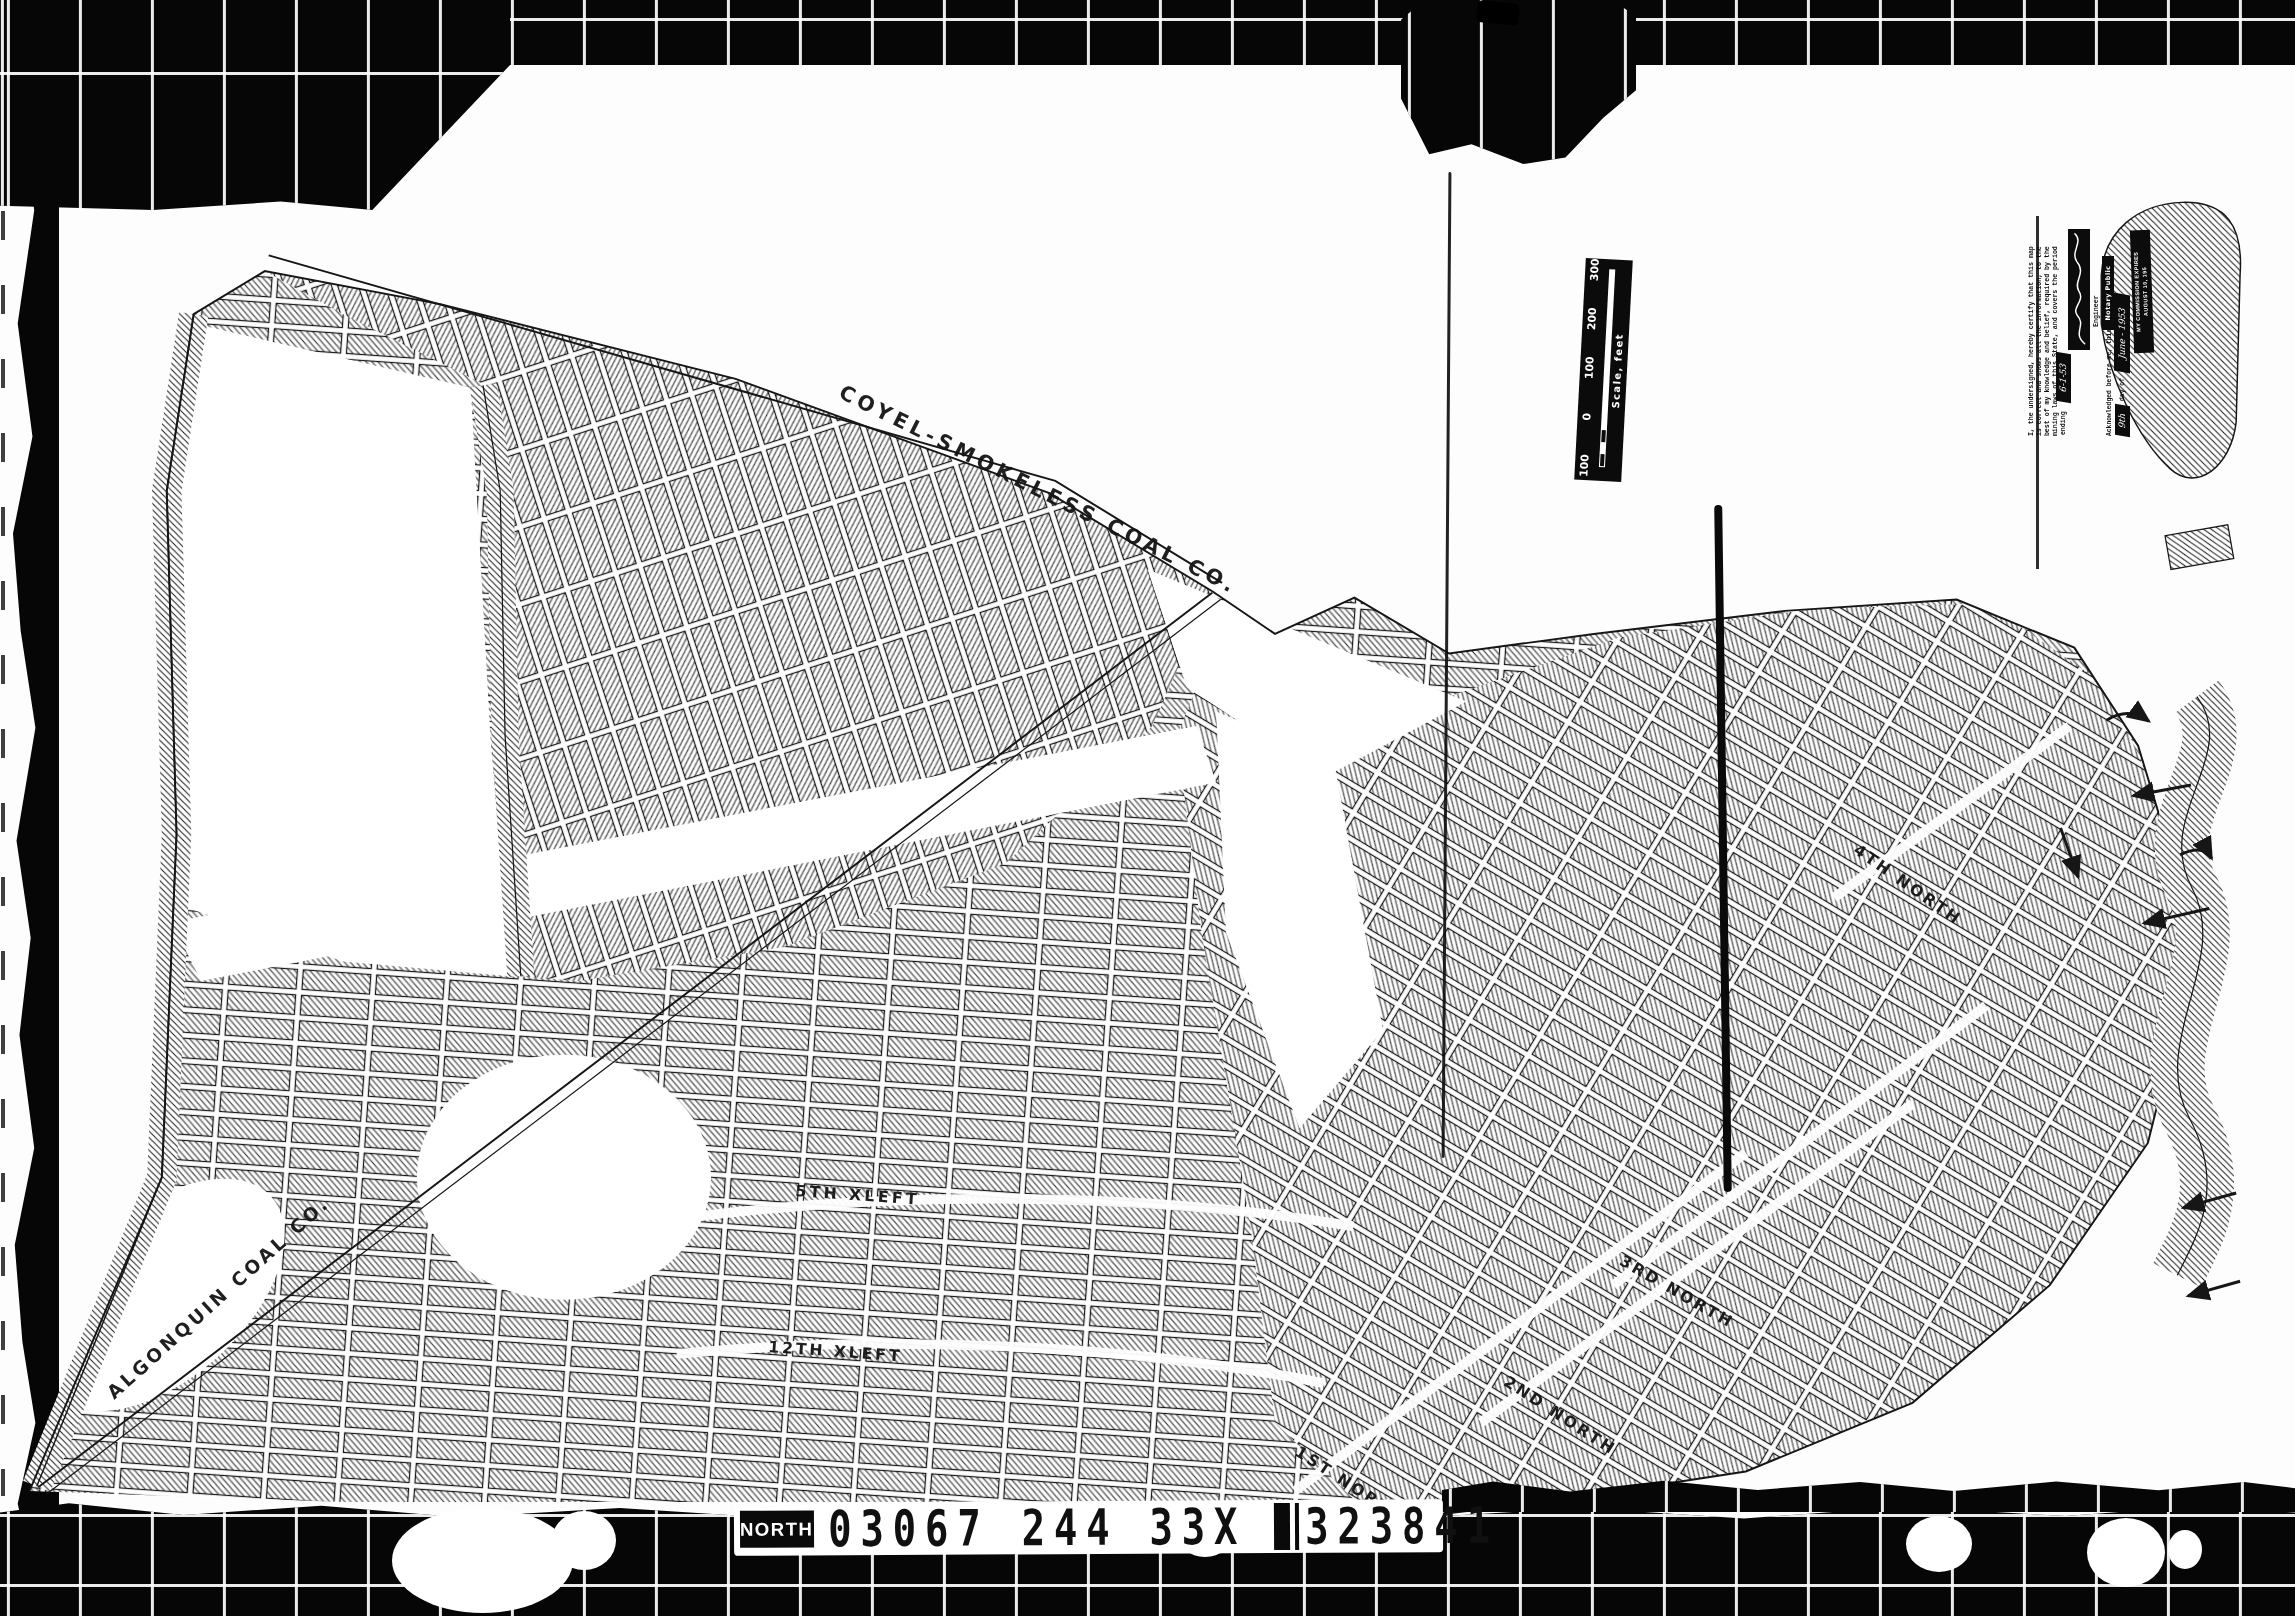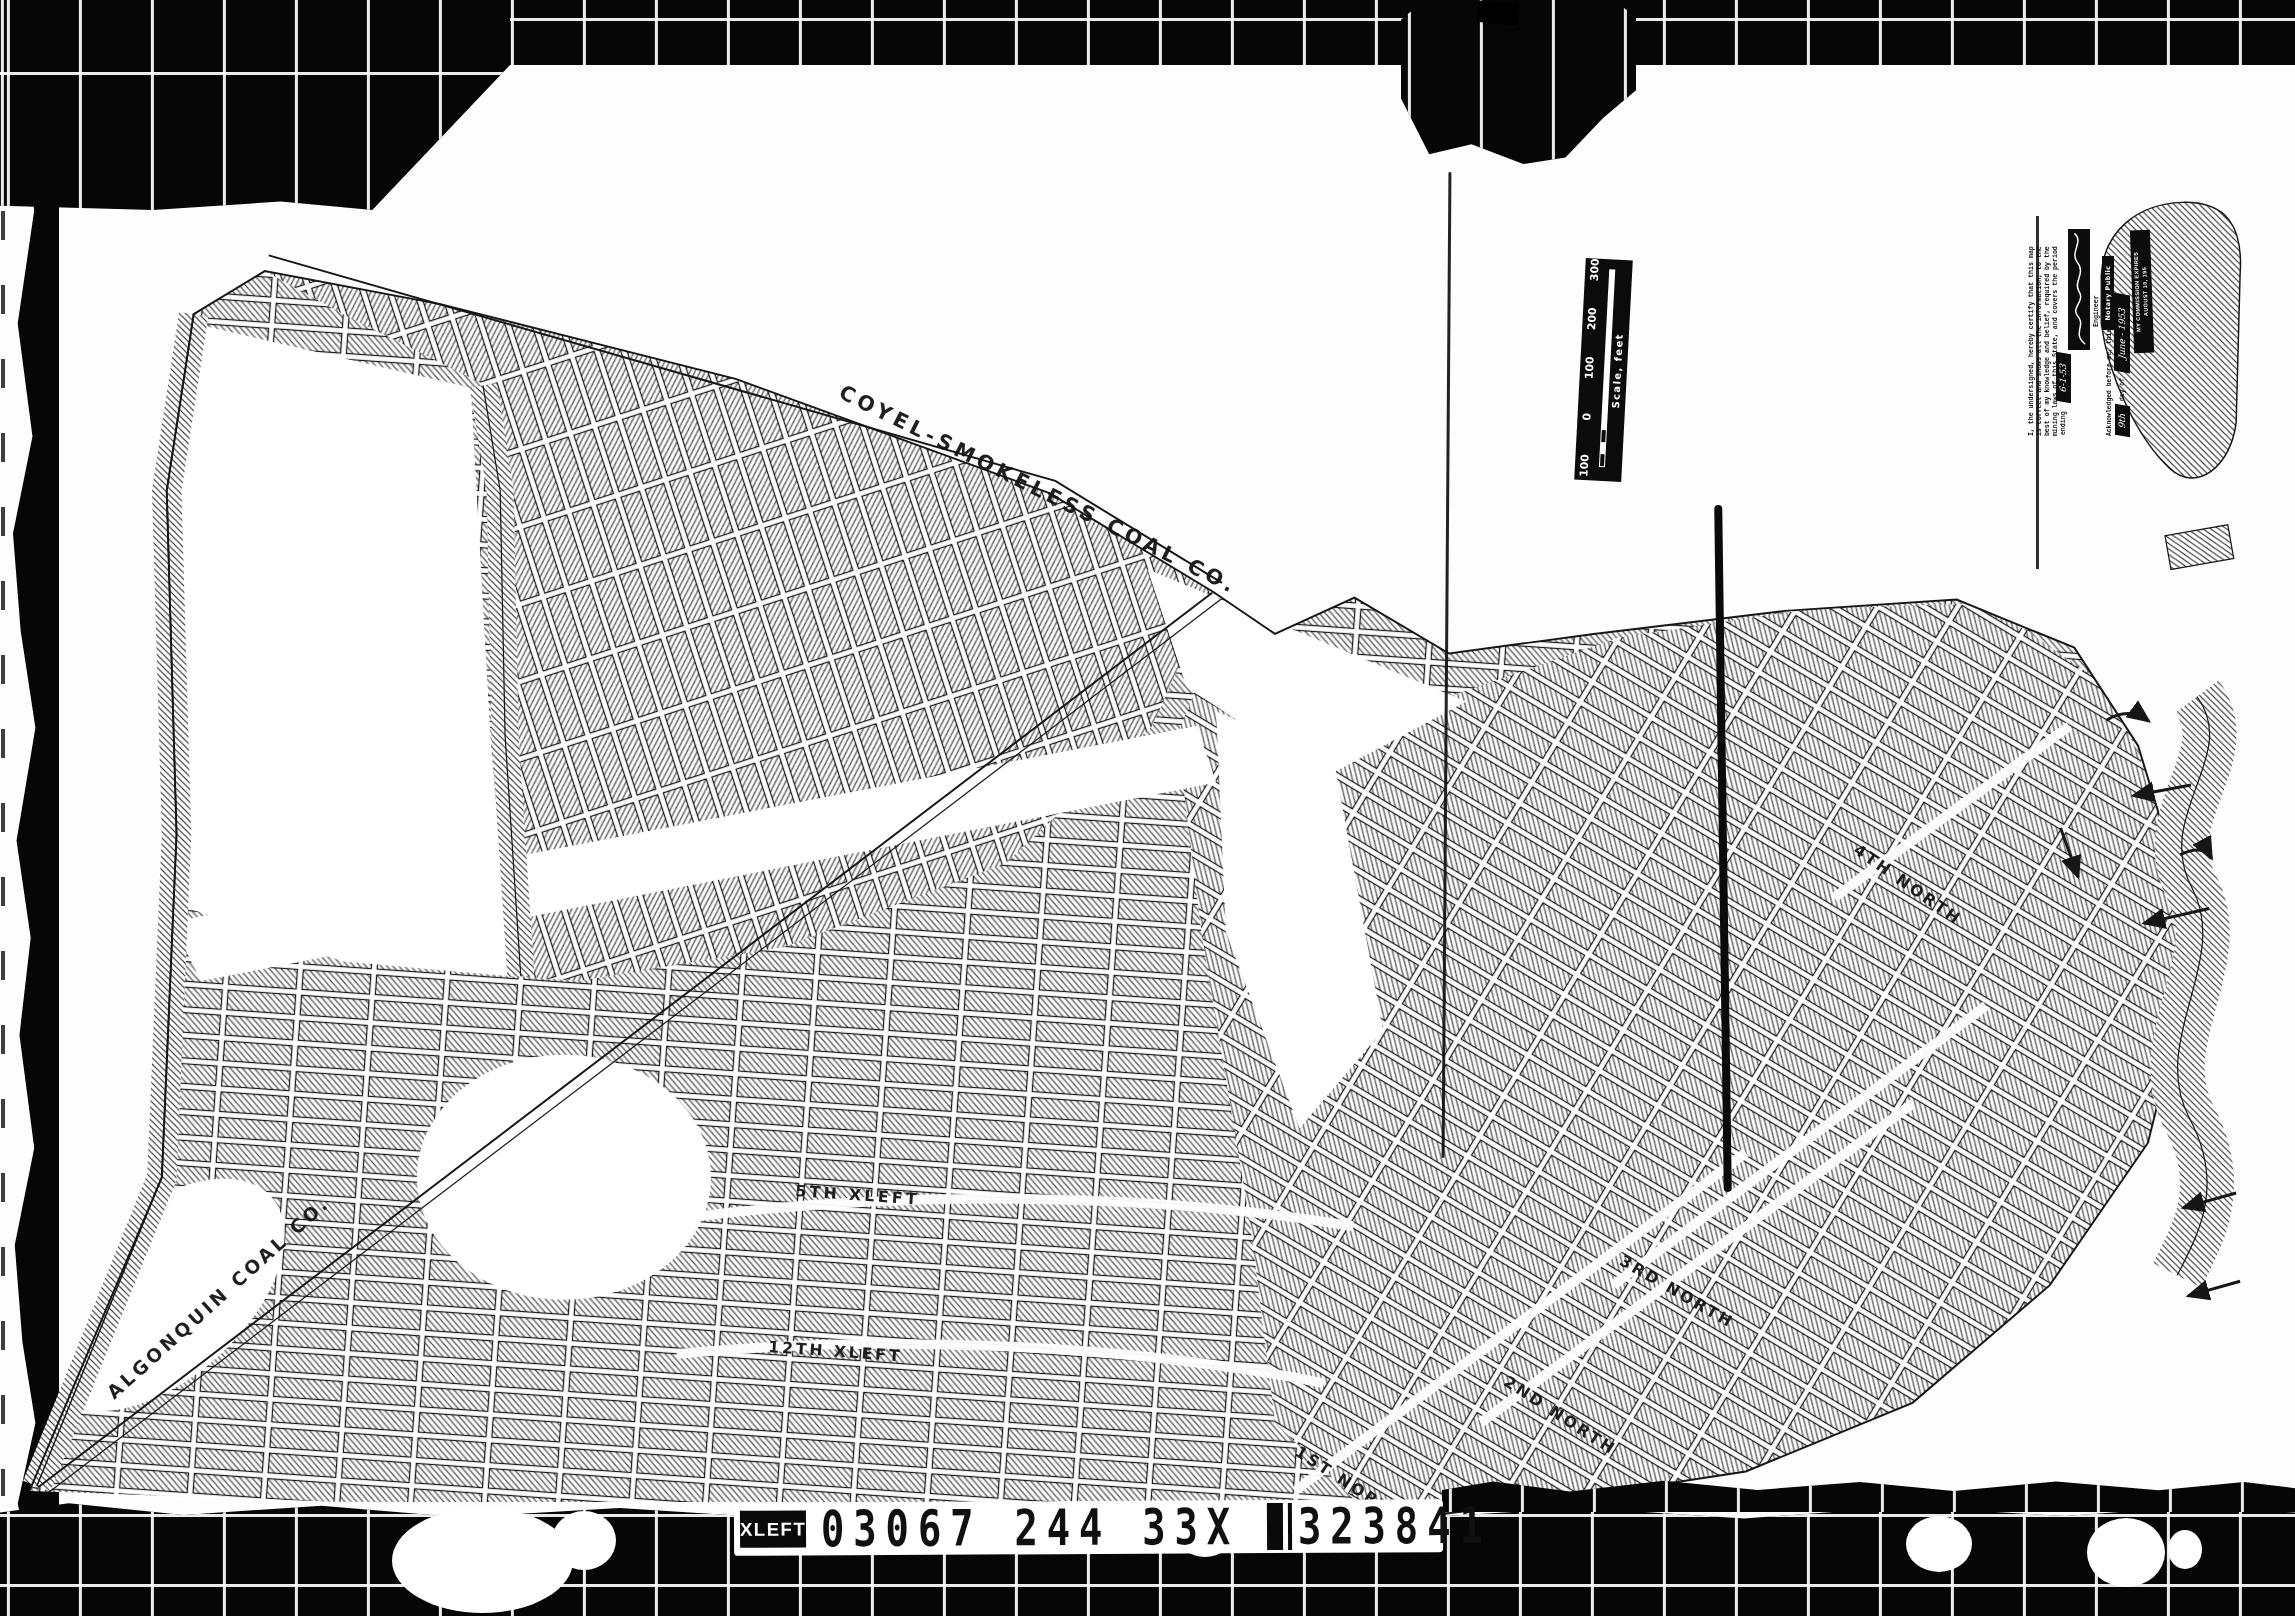--- a/index.html
+++ b/index.html
@@ -252,21 +252,21 @@
   <div class="scratch" id="scratch3"></div>
   <div id="left-sliver"></div>
   <div class="blob" id="blob1"></div>
   <div class="blob" id="blob1b"></div>
   <div class="blob" id="blob2"></div>
   <div class="blob" id="blob3"></div>
   <div class="blob" id="blob4"></div>
   <div class="blob" id="blob4b"></div>
 
   <div id="id-strip">
-    <div id="wvdm-box">XLEFT</div>
+    <div id="wvdm-box">NORTH</div>
     <span class="digits" id="dg1">03067</span>
     <span class="digits" id="dg2">244</span>
     <span class="digits" id="dg3">33X</span>
     <div id="id-bar"></div>
     <div id="id-bar2"></div>
     <span class="digits" id="dg4">323841</span>
   </div>
 
 </div>
 

